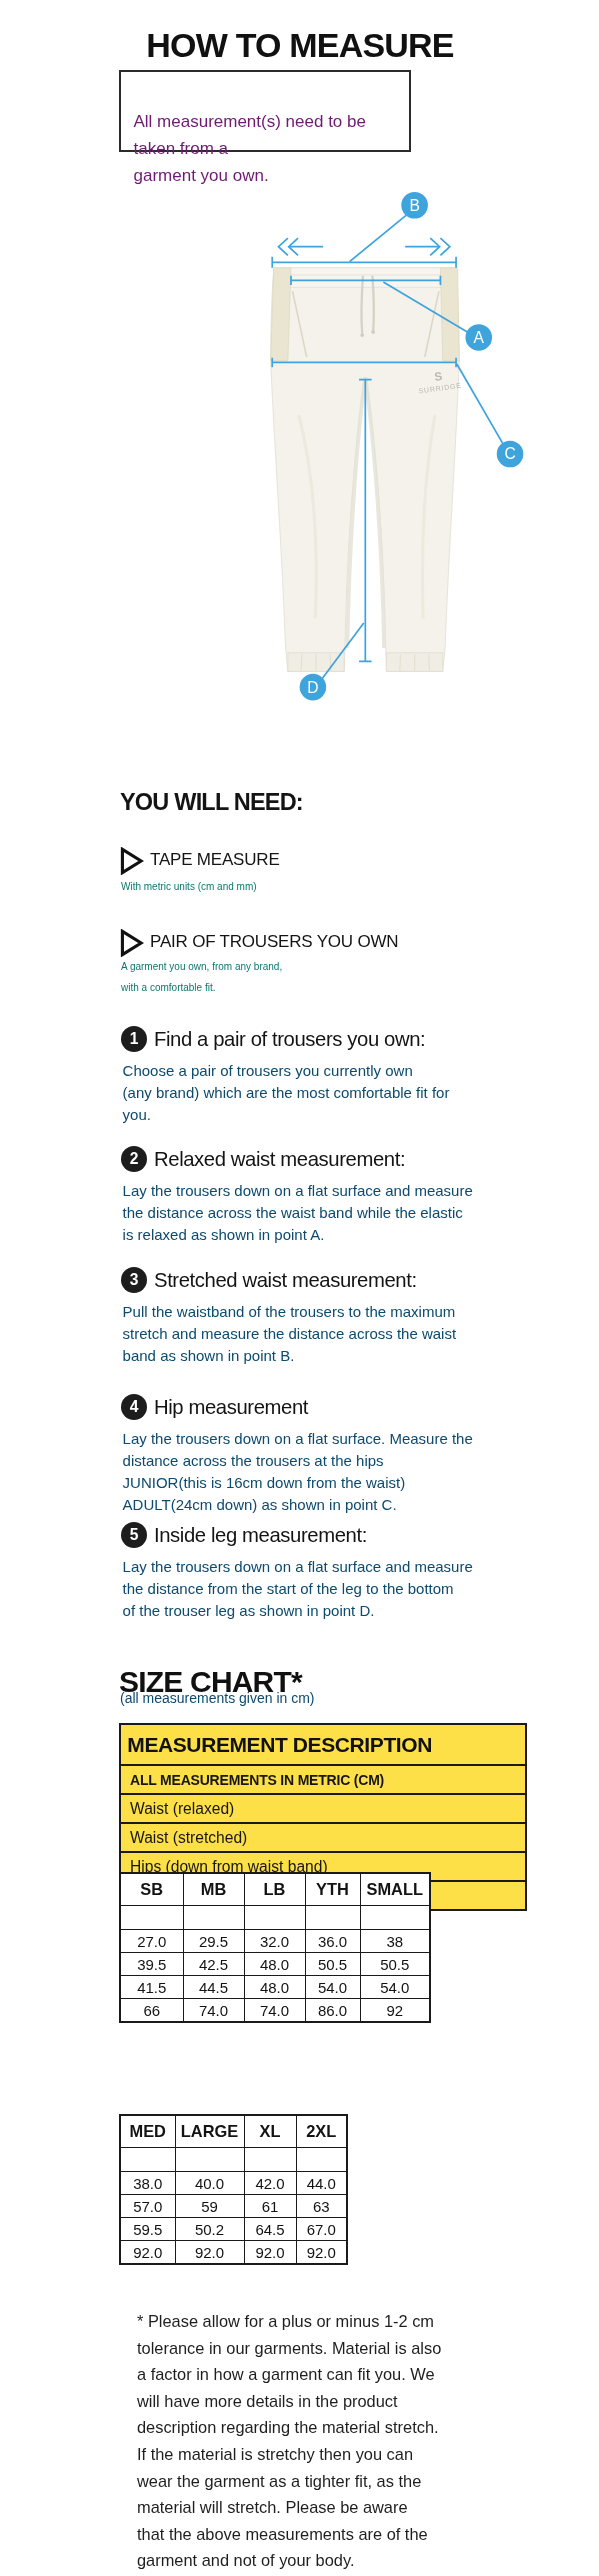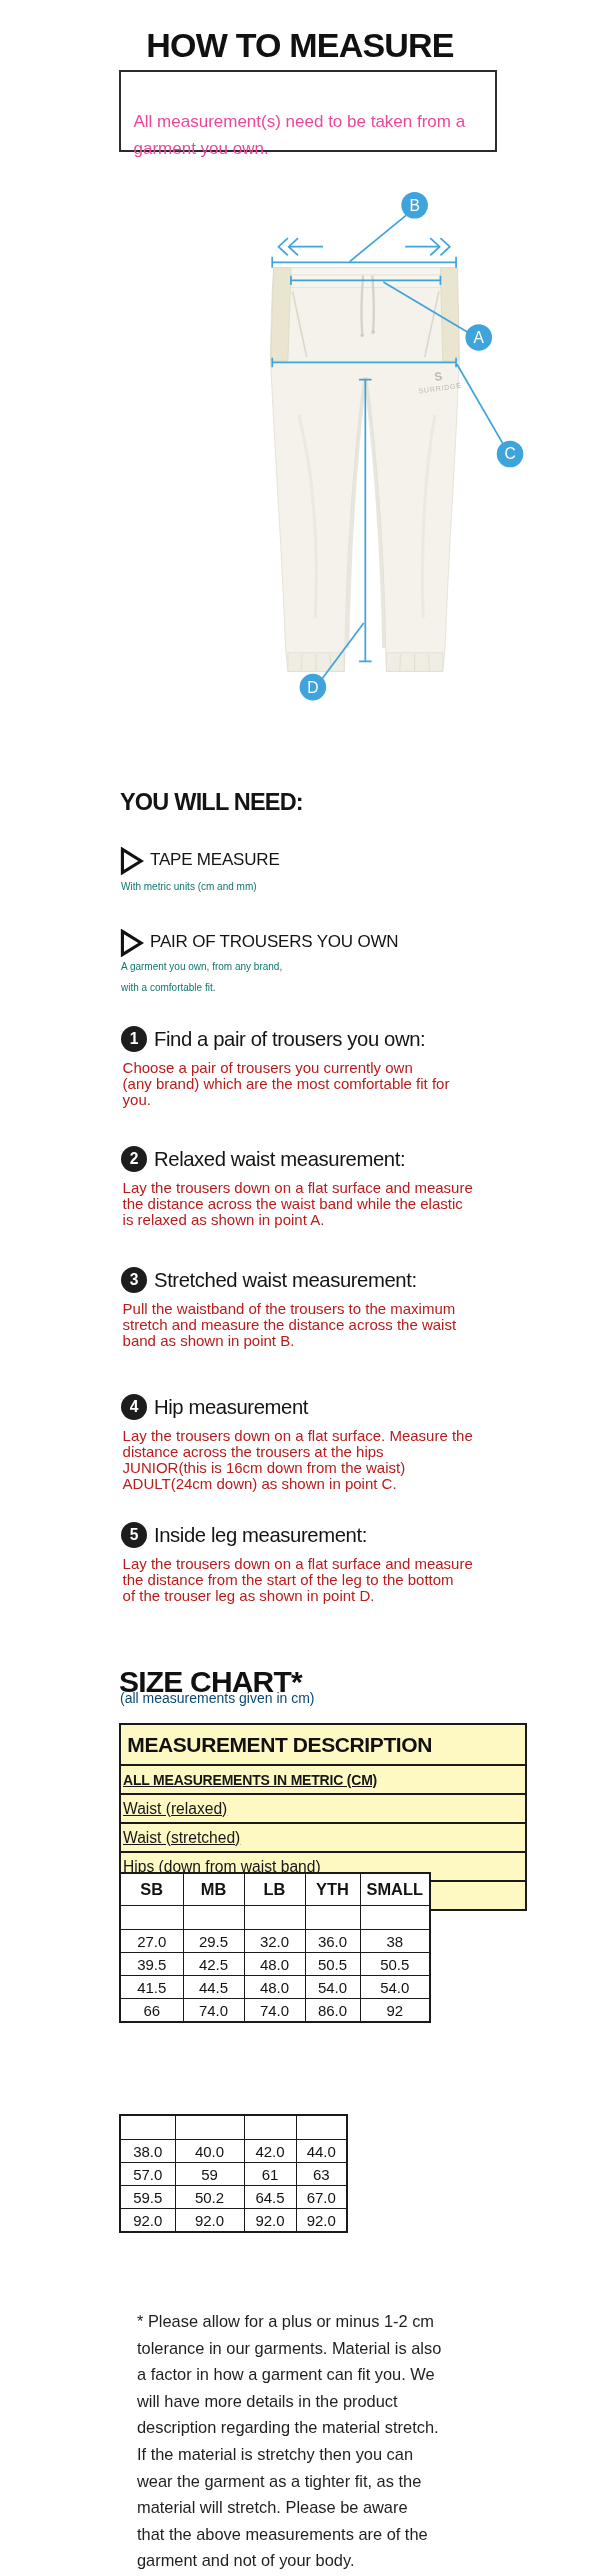--- a/index.html
+++ b/index.html
@@ -3,50 +3,50 @@
 <meta charset="utf-8">
 <style>
   :root{ --accent:#3fa3dc; --ink:#1c1c1c; }
   html,body{margin:0;padding:0;background:#ffffff;}
   body{font-family:"Liberation Sans","DejaVu Sans",sans-serif;color:#222;}
   .page{position:relative;width:600px;height:2576px;background:#fff;overflow:hidden;}
 
   .title{position:absolute;top:3.1px;left:0;width:600px;text-align:center;
     font-size:34px;font-weight:600;letter-spacing:-0.8px;color:#111;}
 
-  .notice-box{position:absolute;left:119px;top:70px;width:378px;height:82px;
+  .notice-box{position:absolute;left:119px;top:70px;width:292px;height:82px;
     box-sizing:border-box;border:2.3px solid #2b2b2b;padding:8.6px 12.5px;
-    font-size:17px;line-height:27px;color:#ec4899;white-space:pre-line;}
+    font-size:17px;line-height:27px;color:#701a75;white-space:pre-line;}
 
   .diagram{position:absolute;left:0;top:180px;width:600px;height:548px;}
   .ann{stroke:var(--accent);stroke-width:2.2;fill:none;}
   .ann-circle{fill:var(--accent);stroke:none;}
   .ann-letter{fill:#fff;font-size:20px;text-anchor:middle;}
 
   .ywn-heading{position:absolute;left:120px;top:769px;font-size:23.5px;letter-spacing:-0.8px;color:#141414;text-align:right;}
   .need-icon{position:absolute;width:23.5px;height:28px;}
   .need-title{position:absolute;font-size:17px;letter-spacing:-0.2px;color:#141414;}
   .need-sub{position:absolute;font-size:10px;line-height:21px;color:#0f766e;white-space:pre-line;}
 
   .step{position:absolute;left:121px;width:407px;}
   .step-head{display:flex;align-items:center;gap:7px;}
   .step-num{width:26px;height:26px;border-radius:50%;background:#1d1d1d;color:#fff;
     font-size:15.6px;font-weight:bold;display:flex;align-items:center;justify-content:center;flex:0 0 26px;}
   .step-title{font-size:20.3px;letter-spacing:-0.4px;color:#141414;}
-  .step-body{margin:7.8px 0 0 1.6px;font-size:15px;line-height:16px;color:#b91c1c;white-space:pre-line;}
+  .step-body{margin:7.8px 0 0 1.6px;font-size:15px;line-height:22px;color:#0c4a6e;white-space:pre-line;}
 
   .sc-heading{position:absolute;left:119px;top:1640px;font-size:30px;font-weight:600;letter-spacing:-0.8px;color:#111;}
   .sc-sub{position:absolute;left:120px;top:1690px;font-size:14px;color:#0c4a6e;}
 
   .desc-table{position:absolute;left:119px;top:1723px;width:408px;box-sizing:border-box;
-    border:2.3px solid #1a1a1a;background:#fef9c3;}
+    border:2.3px solid #1a1a1a;background:#fde047;}
   .dt-header{height:39px;display:flex;align-items:center;padding-left:6.3px;
     border-bottom:2.3px solid #1a1a1a;font-size:21px;font-weight:bold;letter-spacing:-0.4px;color:#111;}
-  .dt-row{height:27px;display:flex;align-items:center;padding-left:2px;
-    border-bottom:2.3px solid #1a1a1a;font-size:15.6px;color:#161616;text-decoration:underline;}
+  .dt-row{height:27px;display:flex;align-items:center;padding-left:9px;
+    border-bottom:2.3px solid #1a1a1a;font-size:15.6px;color:#161616;}
   .dt-row.bold{font-weight:bold;font-size:14px;letter-spacing:-0.2px;}
   .dt-row:last-child{border-bottom:none;height:26.6px;}
 
   table.size-table{position:absolute;border-collapse:collapse;background:#fff;table-layout:fixed;
     border:2.3px solid #1a1a1a;}
   table.size-table th,table.size-table td{border:1.6px solid #1a1a1a;text-align:center;vertical-align:middle;
     padding:0;color:#131313;}
   table.size-table th{height:31px;font-size:16.4px;font-weight:bold;}
   table.size-table tr.spacer td{height:23px;}
   table.size-table td{height:22px;font-size:15px;text-align:center;}
@@ -258,20 +258,26 @@
     </table>
 
   <table id="adult-table" class="size-table">
       <colgroup>
         <col style="width: 55px;">
         <col style="width: 69px;">
         <col style="width: 52px;">
         <col style="width: 51px;">
       </colgroup>
       <tbody>
+        <tr>
+          <th>MED</th>
+          <th>LARGE</th>
+          <th>XL</th>
+          <th>2XL</th>
+        </tr>
         <tr class="spacer">
           <td></td>
           <td></td>
           <td></td>
           <td></td>
         </tr>
         <tr>
           <td>38.0</td>
           <td>40.0</td>
           <td>42.0</td>

